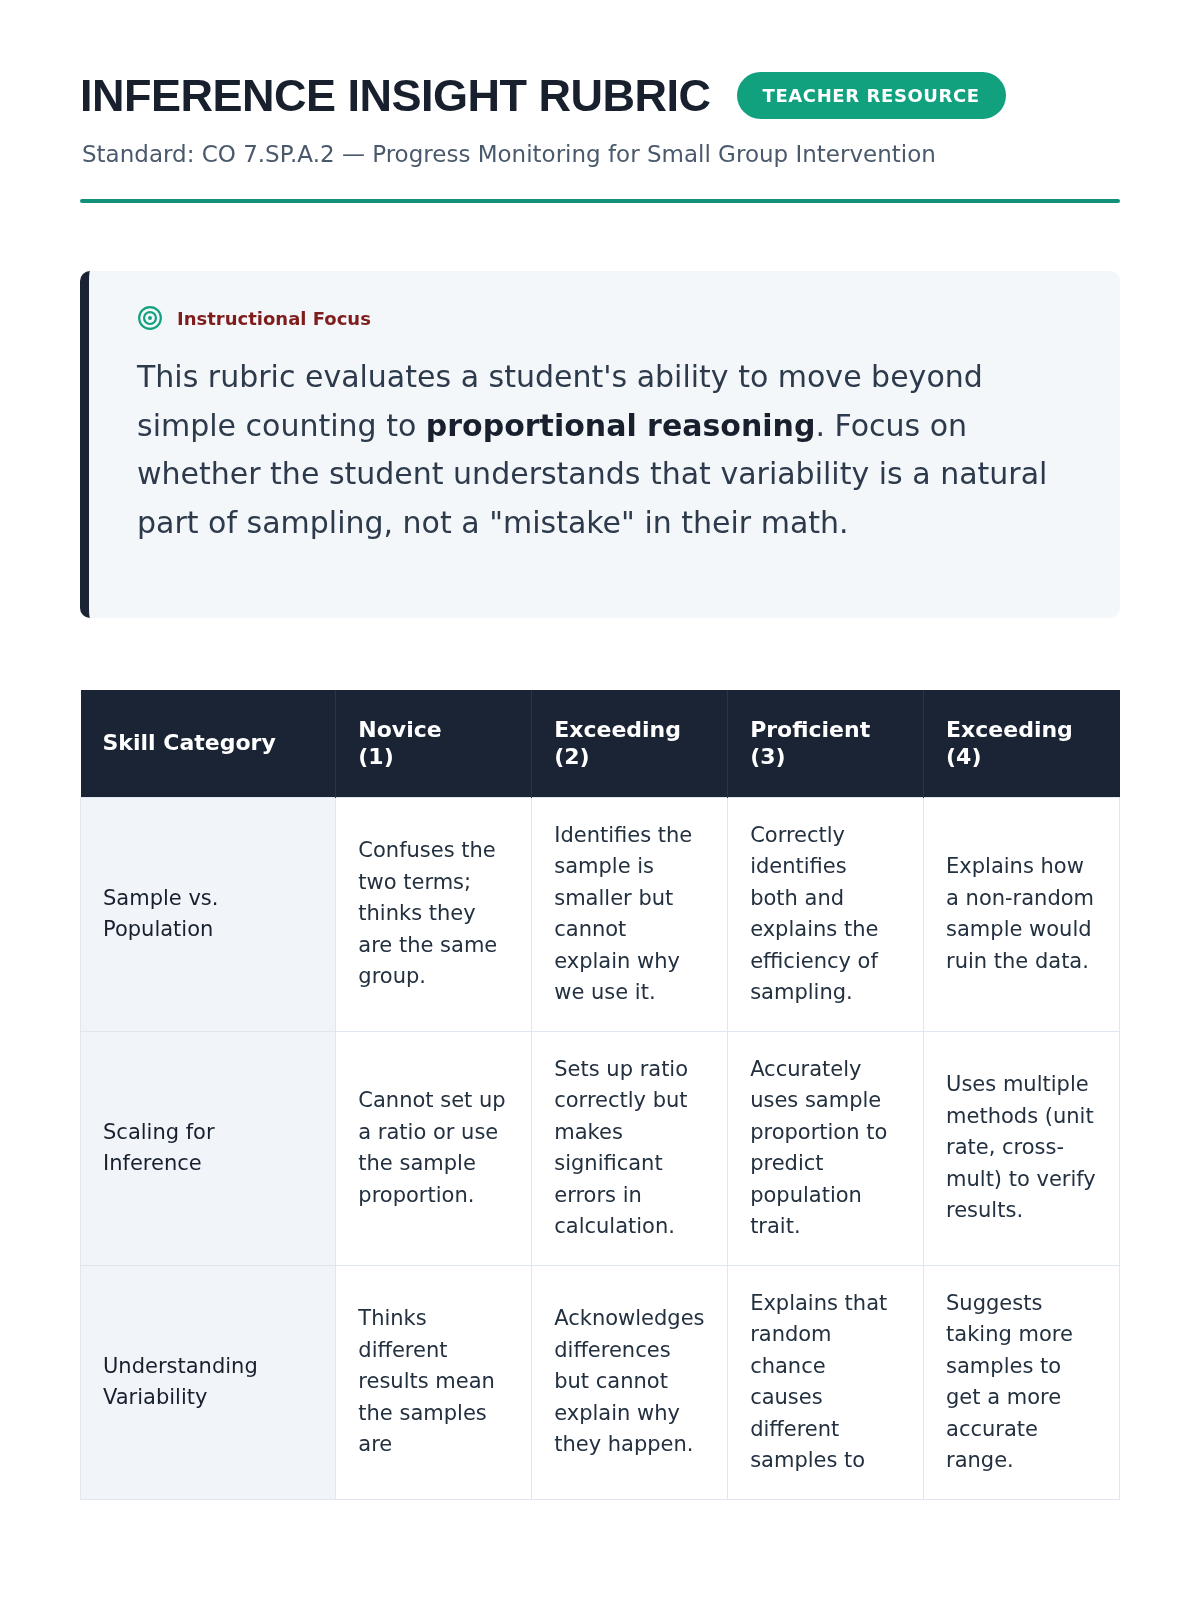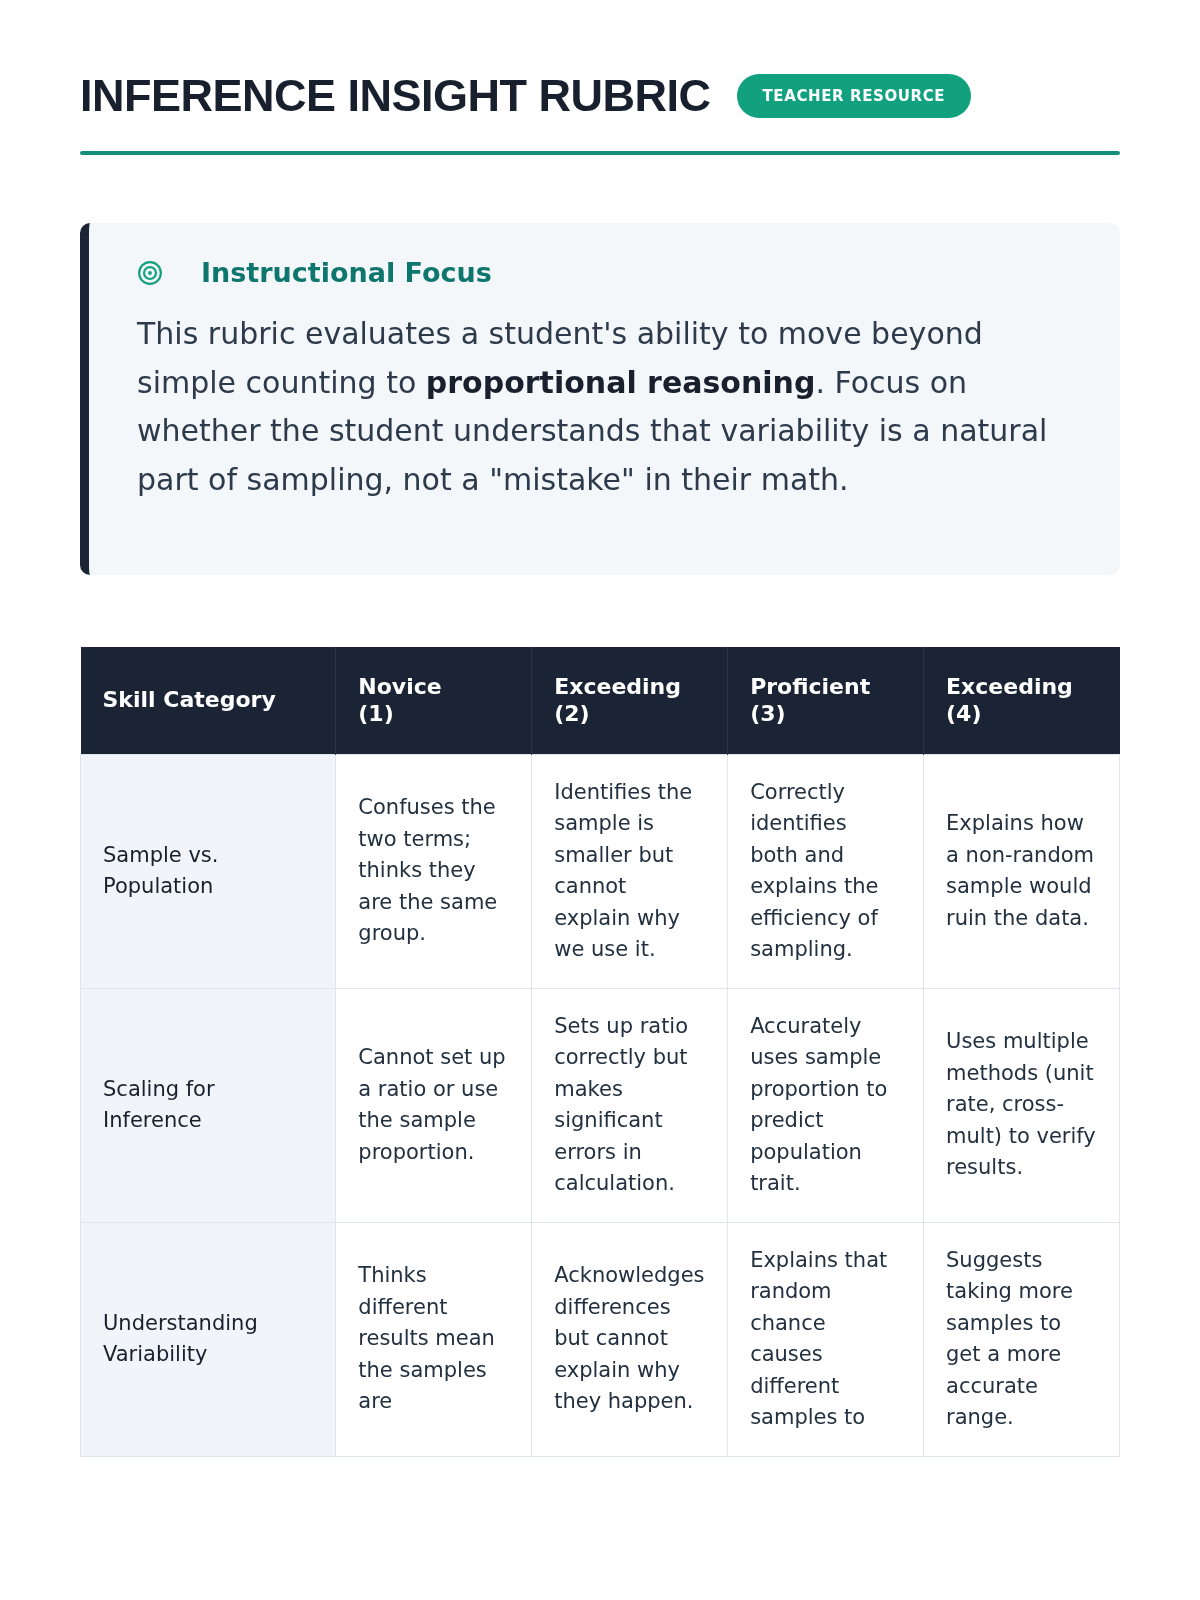--- a/index.html
+++ b/index.html
@@ -34,21 +34,21 @@
     margin: 0;
     line-height: 1.05;
     white-space: nowrap;
   }
   .badge {
     display: inline-flex;
     align-items: center;
     justify-content: center;
     background: #12a17e;
     color: #ffffff;
-    font-size: 15px;
+    font-size: 18px;
     font-weight: 700;
     letter-spacing: 0.6px;
     padding: 13px 26px;
     border-radius: 30px;
     white-space: nowrap;
   }
   .subtitle {
     font-size: 23px;
     color: #4a5a6c;
     margin: 22px 0 0 2px;
@@ -75,24 +75,23 @@
     align-items: center;
     gap: 14px;
   }
   .target-icon {
     width: 26px;
     height: 26px;
     flex: 0 0 auto;
     display: block;
   }
   .callout-title {
-    font-size: 27px;
-    font-weight: 700;
-    color: #0f766e;
-    margin-left: 24px;
+    font-size: 18px;
+    font-weight: 700;
+    color: #7f1d1d;
   }
   .callout-body {
     margin-top: 22px;
     font-size: 30px;
     line-height: 1.62;
     color: #2c3a4b;
   }
   .callout-body b {
     font-weight: 700;
     color: #18202e;
@@ -142,20 +141,21 @@
 </head>
 <body>
 
 <div class="page">
 
   <div class="header-row">
     <h1 class="doc-title">INFERENCE INSIGHT RUBRIC</h1>
     <span class="badge">TEACHER RESOURCE</span>
   </div>
 
+  <div class="subtitle">Standard: CO 7.SP.A.2 — Progress Monitoring for Small Group Intervention</div>
 
   <div class="rule"></div>
 
   <div class="callout">
     <div class="callout-head">
       <svg class="target-icon" viewBox="0 0 24 24">
         <circle cx="12" cy="12" r="10" fill="none" stroke="#12a17e" stroke-width="2"></circle>
         <circle cx="12" cy="12" r="5.5" fill="none" stroke="#12a17e" stroke-width="2"></circle>
         <circle cx="12" cy="12" r="1.8" fill="#12a17e"></circle>
       </svg>

